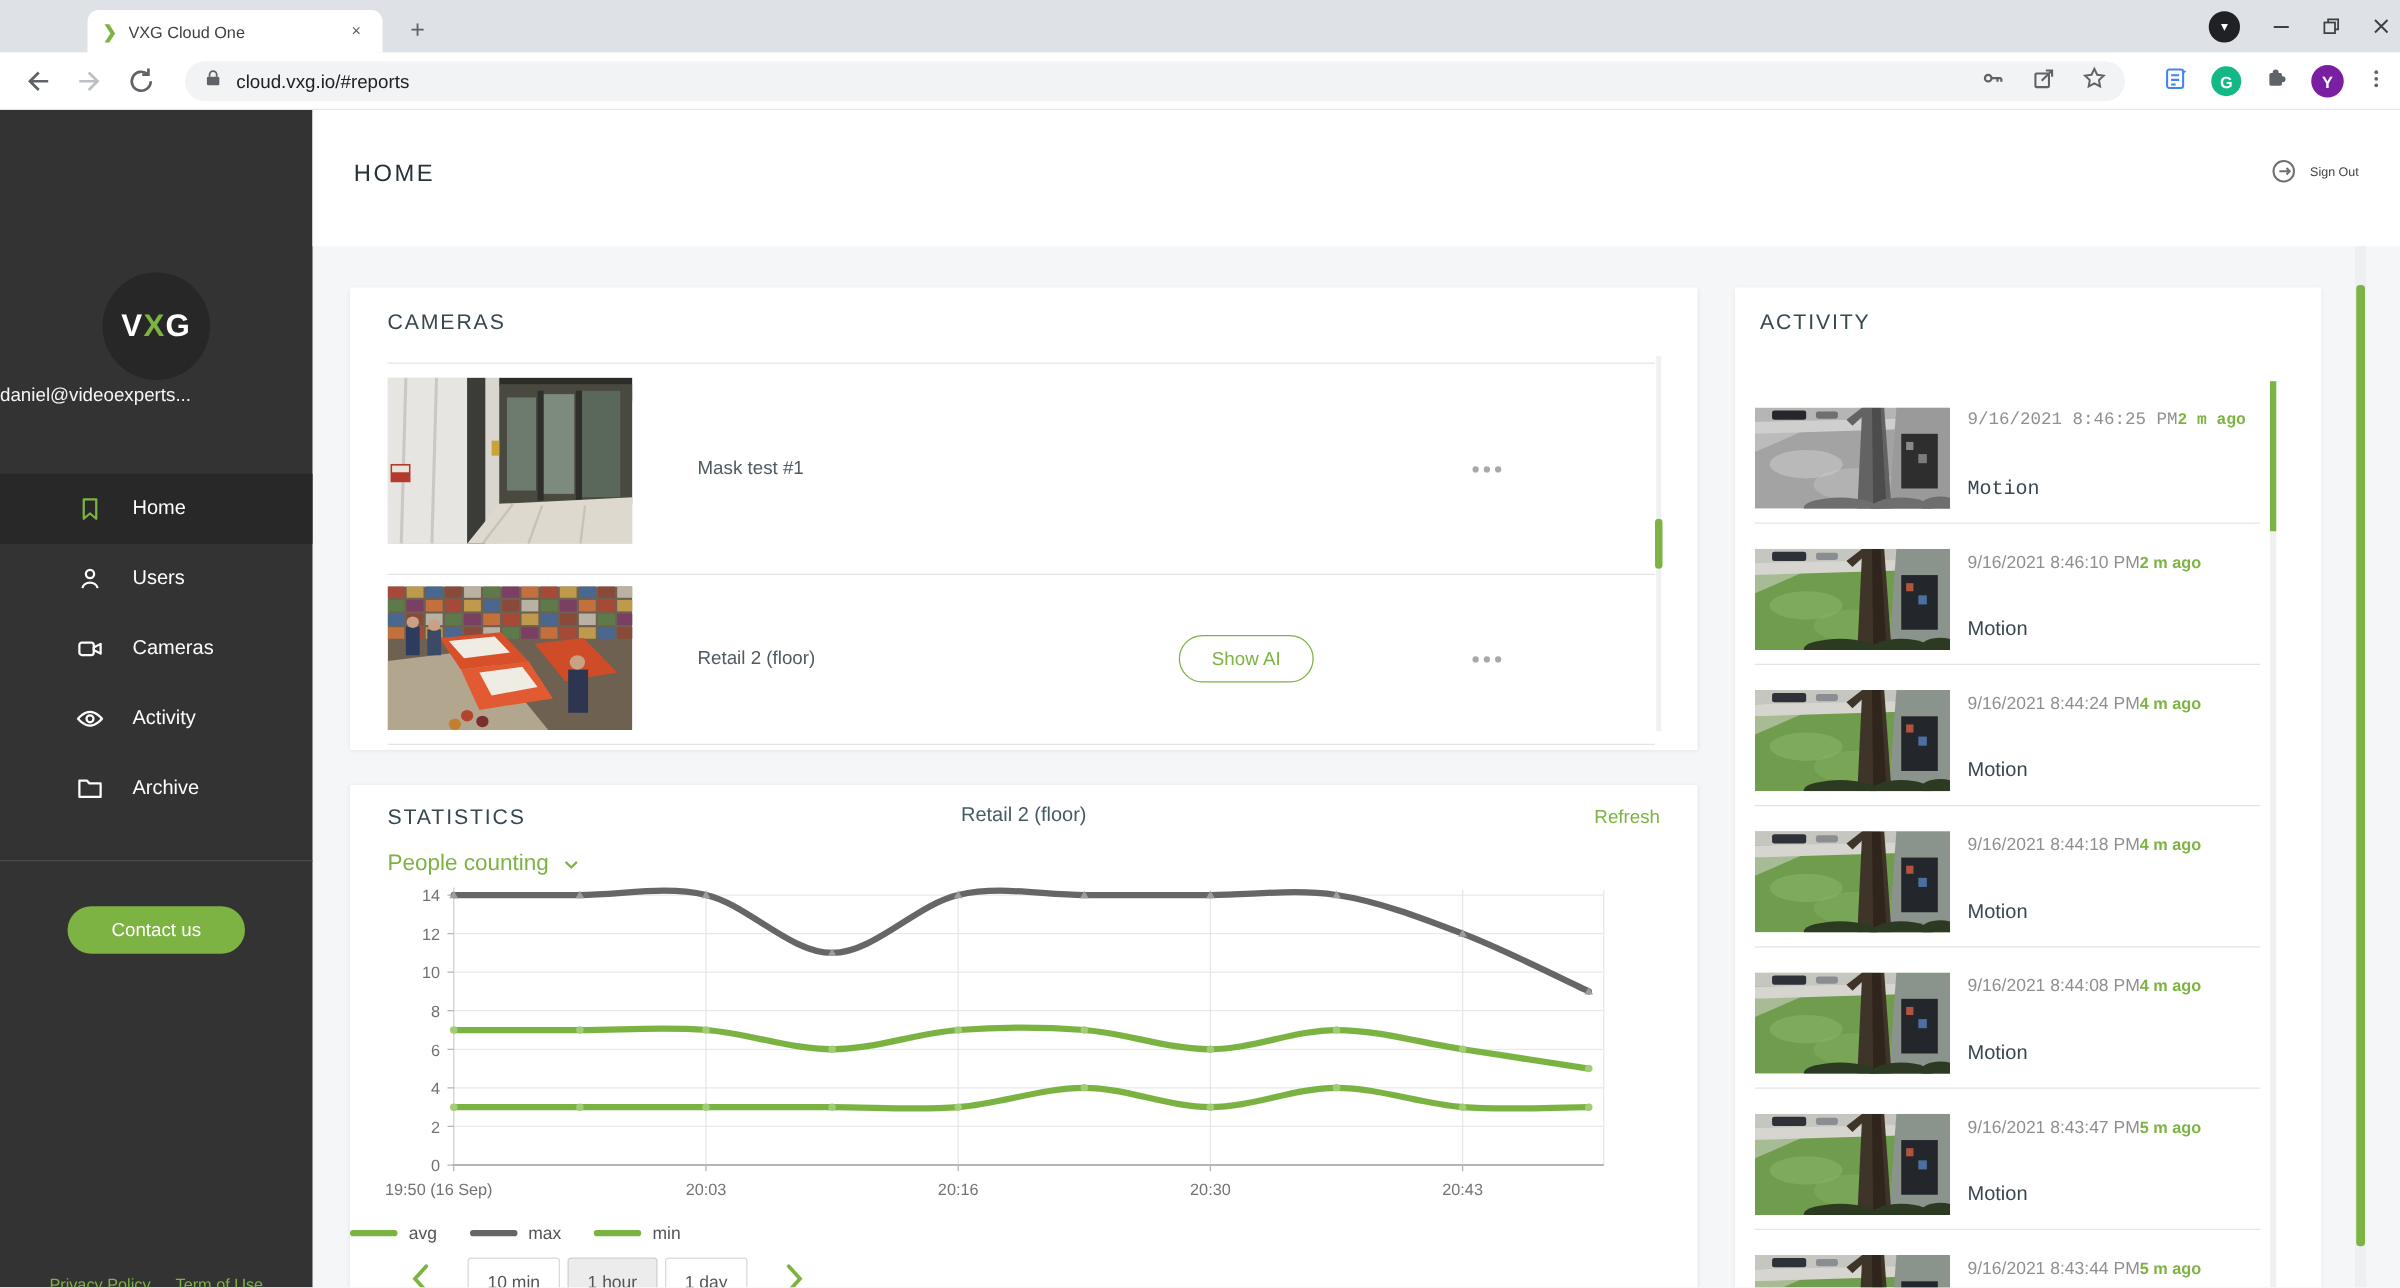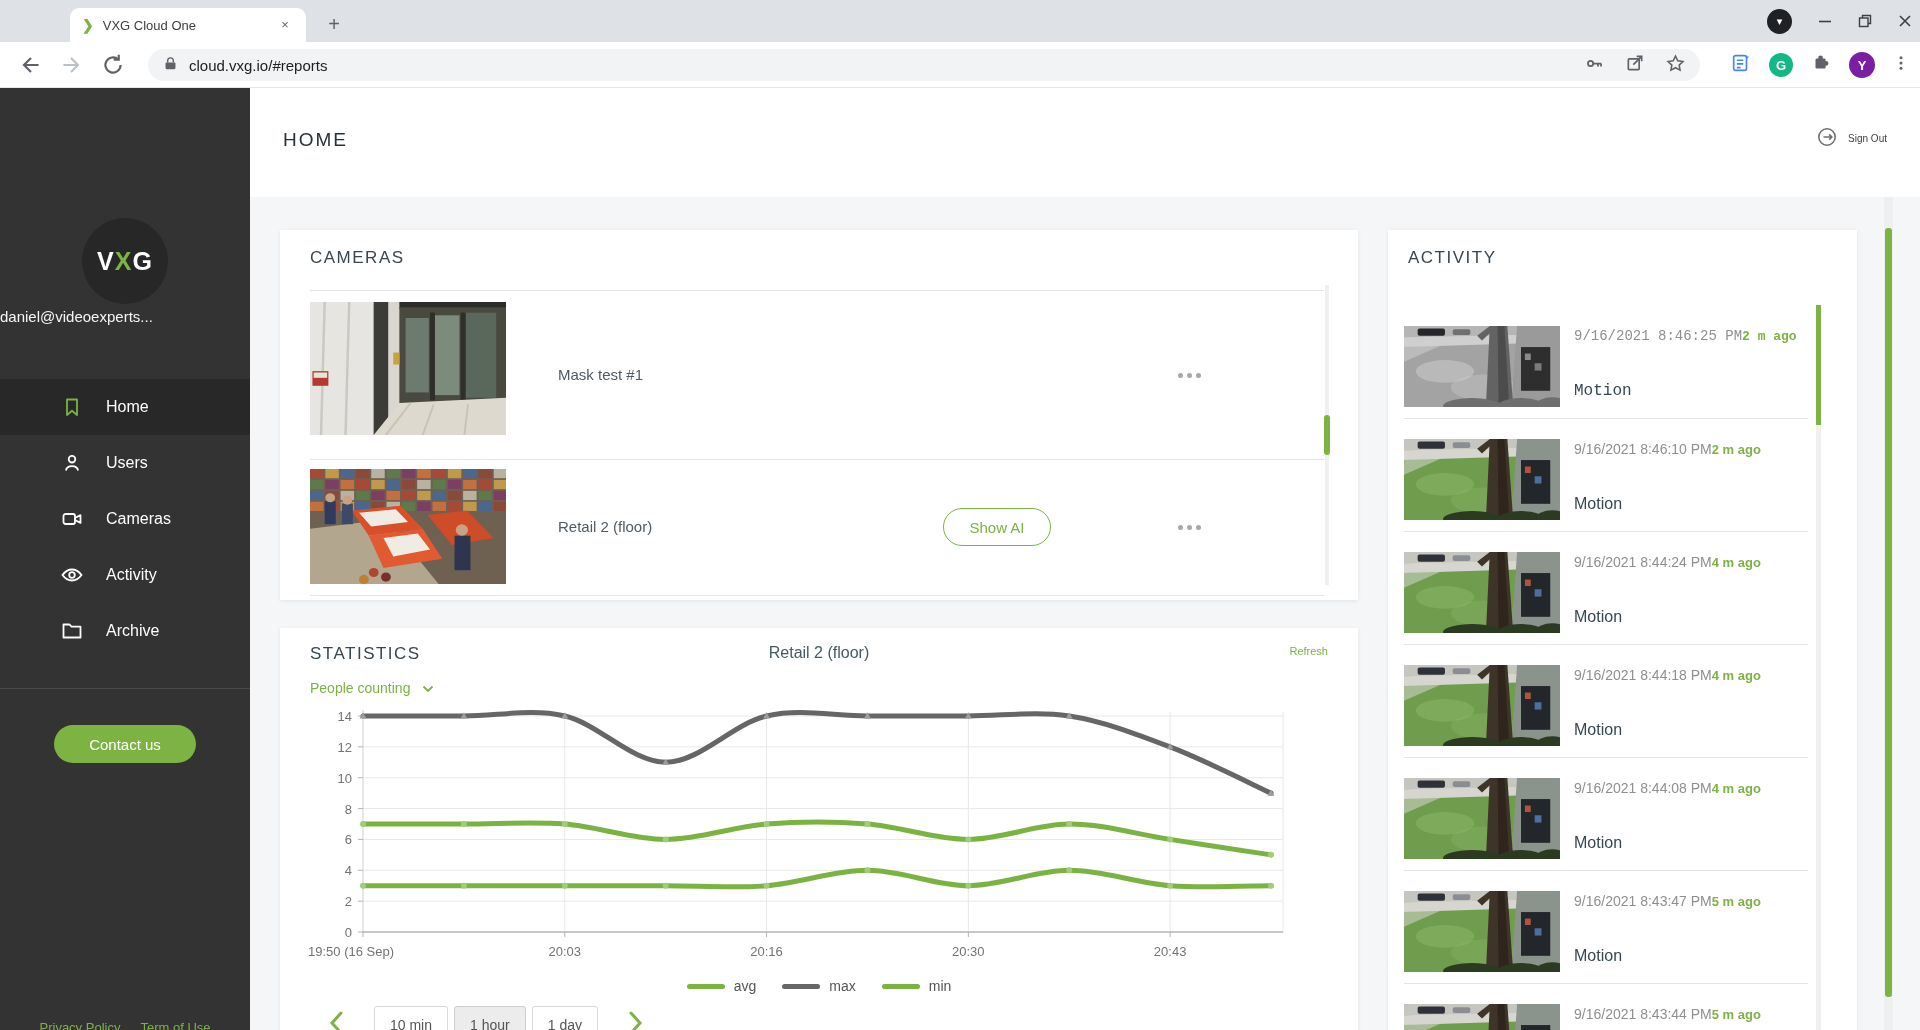--- a/index.html
+++ b/index.html
@@ -69,26 +69,26 @@
   .kebab { position:absolute; display:flex; gap:4px; }
   .kebab i { width:5px; height:5px; border-radius:50%; background:#a8a8a8; }
   .showai-btn { position:absolute; left:663px; width:108px; height:38px; border-radius:19px;
                 border:1px solid #7cb342; color:#7cb342; background:#fff; font-size:15px;
                 display:flex; align-items:center; justify-content:center; }
   .cam-scrolltrack { position:absolute; left:1045px; top:55px; width:4px; height:300px; background:#f0f0f0; }
   .cam-scrollthumb { position:absolute; left:-1px; top:130px; width:6px; height:40px; background:#7cb342; border-radius:3px; }
 
   .card-stats { left:280px; top:628px; width:1078px; height:470px; }
   .stats-camera { position:absolute; left:0; top:16px; width:100%; text-align:center; font-size:16px; color:#455a64; }
-  .stats-refresh { position:absolute; right:30px; top:17px; font-size:11px; color:#7cb342; }
+  .stats-refresh { position:absolute; right:30px; top:17px; font-size:15px; color:#7cb342; }
   .metric-dd { position:absolute; left:30px; top:52px; display:flex; align-items:center; gap:12px;
-               color:#7cb342; font-size:14px; }
+               color:#7cb342; font-size:18px; }
   .chart-wrap { position:absolute; left:28px; top:80px; }
   .tick { font-family:"Liberation Sans", sans-serif; font-size:13px; fill:#737373; }
-  .legend { position:absolute; left:0; top:350px; width:100%; display:flex; justify-content:center;
+  .legend { position:absolute; left:0; top:350px; width:100%; display:flex; 
             align-items:center; gap:26px; }
   .legend-item { display:flex; align-items:center; gap:9px; }
   .legend-swatch { width:38px; height:5px; border-radius:2.5px; display:inline-block; }
   .legend-label { font-size:14px; color:#555; }
   .range-controls { position:absolute; left:46px; top:378px; display:flex; align-items:center; }
   .range-group { display:flex; gap:6px; margin:0 26px; }
   .range-btn { height:38px; padding:0 15px; font-size:14px; color:#555; background:#fff;
                border:1px solid #d9d9d9; border-radius:3px; font-family:"Liberation Sans",sans-serif; }
   .range-btn.selected { background:#ececec; border-color:#cfcfcf; }
 

